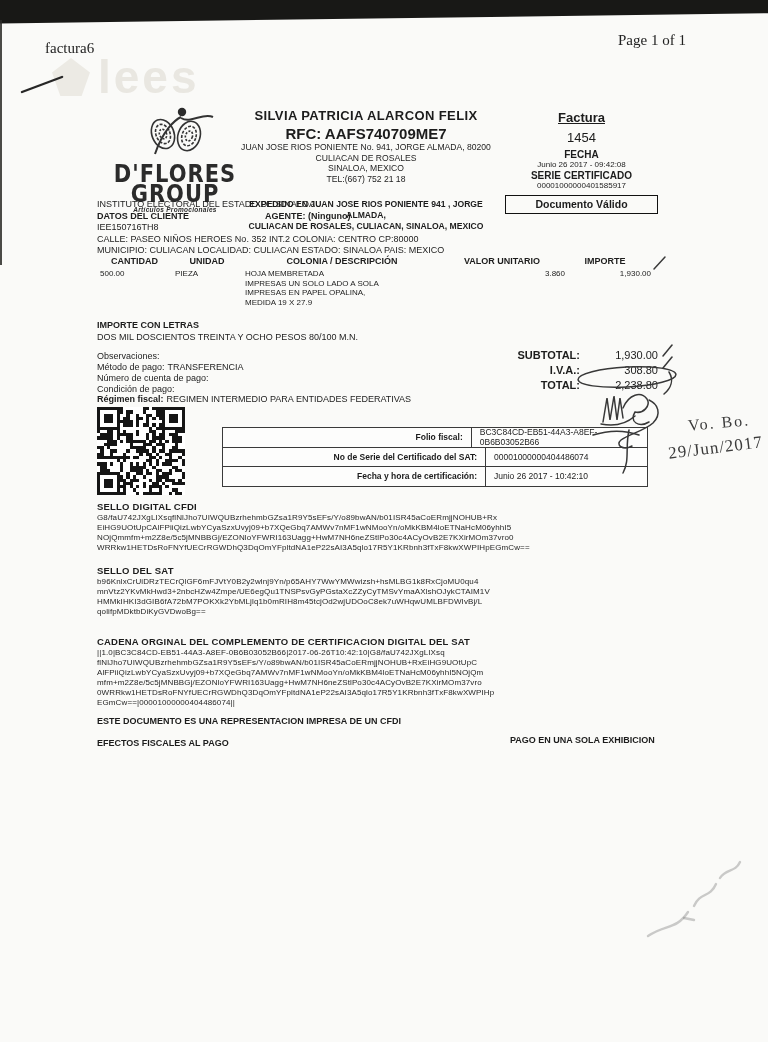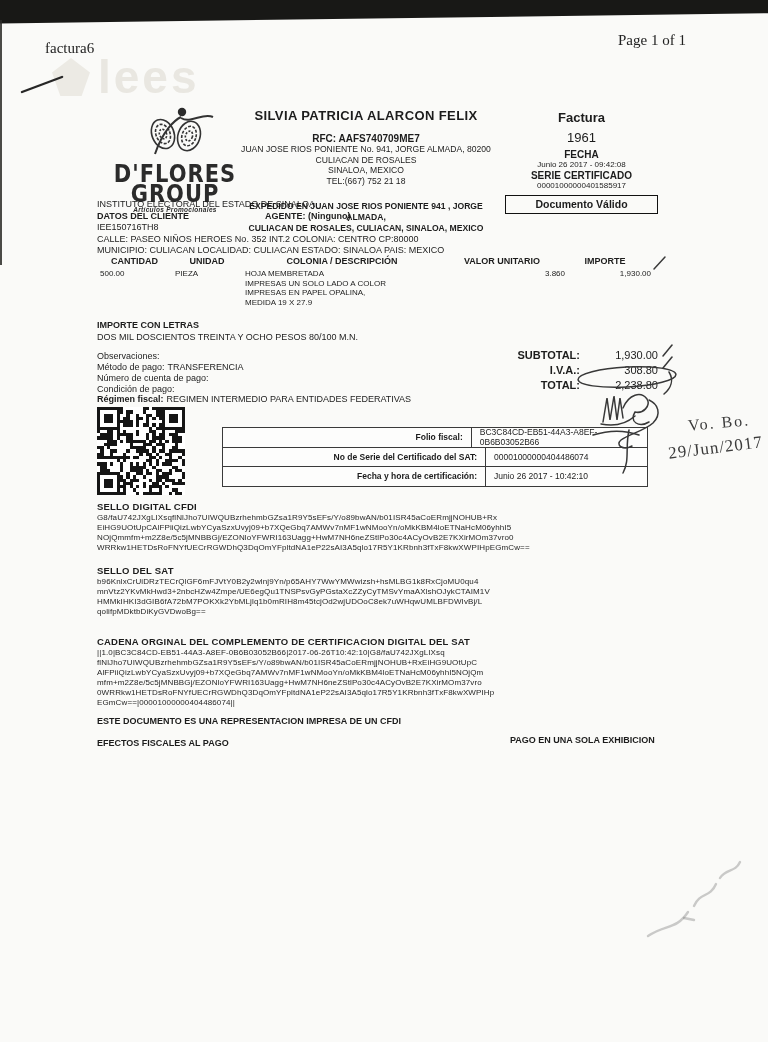--- a/index.html
+++ b/index.html
@@ -18,26 +18,26 @@
              color:#e9e7e1;font-size:46px;font-weight:bold;letter-spacing:3px;user-select:none;}
   .wm-mark{width:38px;height:38px;background:#eceae4;clip-path:polygon(50% 0,100% 38%,78% 100%,22% 100%,0 38%);}
   
   .logo{position:absolute;left:110px;top:104px;width:130px;text-align:center;color:#2b2b2b;}
   .logo .l1,.logo .l2{font-weight:bold;font-size:21px;line-height:20px;letter-spacing:1px;
         font-family:"DejaVu Sans",sans-serif;transform:scaleY(1.15);}
   .logo .tag{font-size:6.5px;font-weight:bold;font-style:italic;margin-top:2px;letter-spacing:.3px;}
   
   .issuer{position:absolute;left:235px;top:108px;width:262px;text-align:center;}
   .issuer .nm{font-size:13px;font-weight:bold;letter-spacing:.4px;}
-  .issuer .rfc{font-size:10px;font-weight:bold;margin-top:10px;}
+  .issuer .rfc{font-size:15px;font-weight:bold;margin-top:2px;}
   .issuer .ad{font-size:8.6px;line-height:10.5px;}
   .issuer .exp{font-size:8.6px;font-weight:bold;line-height:11px;margin-top:15px;}
   
   .fact{position:absolute;left:505px;top:110px;width:153px;text-align:center;}
-  .fact .t{font-size:13px;font-weight:bold;}
+  .fact .t{font-size:13px;font-weight:bold;text-decoration:underline;}
   .fact .n{font-size:13px;margin-top:5px;}
   .fact .s{font-size:10px;font-weight:bold;margin-top:4px;}
   .fact .v{font-size:8px;}
   .badge{margin-top:5px;border:1.5px solid #111;padding:2px 0 3px;font-size:10.5px;font-weight:bold;}
   
   .client{position:absolute;left:97px;top:199px;font-size:9px;line-height:11.5px;}
   .client .b{font-weight:bold;}
   .agente{position:absolute;left:168px;top:0;font-weight:bold;white-space:nowrap;}
   
   .it-h{position:absolute;left:97px;top:256px;display:flex;font-size:9px;font-weight:bold;}
@@ -129,21 +129,21 @@
     <div class="ad">SINALOA, MEXICO</div>
     <div class="ad">TEL:(667) 752 21 18</div>
     <div class="exp">
       <div>EXPEDIDO EN JUAN JOSE RIOS PONIENTE 941 , JORGE ALMADA,</div>
       <div>CULIACAN DE ROSALES, CULIACAN, SINALOA, MEXICO</div>
     </div>
   </div>
 
   <div class="fact">
     <div class="t">Factura</div>
-    <div class="n">1961</div>
+    <div class="n">1454</div>
     <div class="s">FECHA</div>
     <div class="v">Junio 26 2017 - 09:42:08</div>
     <div class="s" style="margin-top:1px">SERIE CERTIFICADO</div>
     <div class="v">00001000000401585917</div>
     <div class="badge">Documento Válido</div>
   </div>
 
   <div class="client">
     <div>INSTITUTO ELECTORAL DEL ESTADO DE SINALOA</div>
     <div style="position:relative;">
@@ -160,21 +160,21 @@
     <div class="c2">UNIDAD</div>
     <div class="c3">COLONIA / DESCRIPCIÓN</div>
     <div class="c4">VALOR UNITARIO</div>
     <div class="c5">IMPORTE</div>
   </div>
   <div class="it-r">
     <div class="c1">500.00</div>
     <div class="c2">PIEZA</div>
     <div class="c3">
       <div>HOJA MEMBRETADA</div>
-      <div>IMPRESAS UN SOLO LADO A COLOR</div>
+      <div>IMPRESAS UN SOLO LADO A SOLA</div>
       <div>IMPRESAS EN PAPEL OPALINA,</div>
       <div>MEDIDA 19 X 27.9</div>
     </div>
     <div class="c4">3.860</div>
     <div class="c5">1,930.00</div>
   </div>
   <svg class="overlay" style="left:650px;top:255px;" width="20" height="18">
     <path d="M4,14 L15,2" stroke="#3a3a3a" stroke-width="1.5" fill="none" stroke-linecap="round"></path>
   </svg>
 

